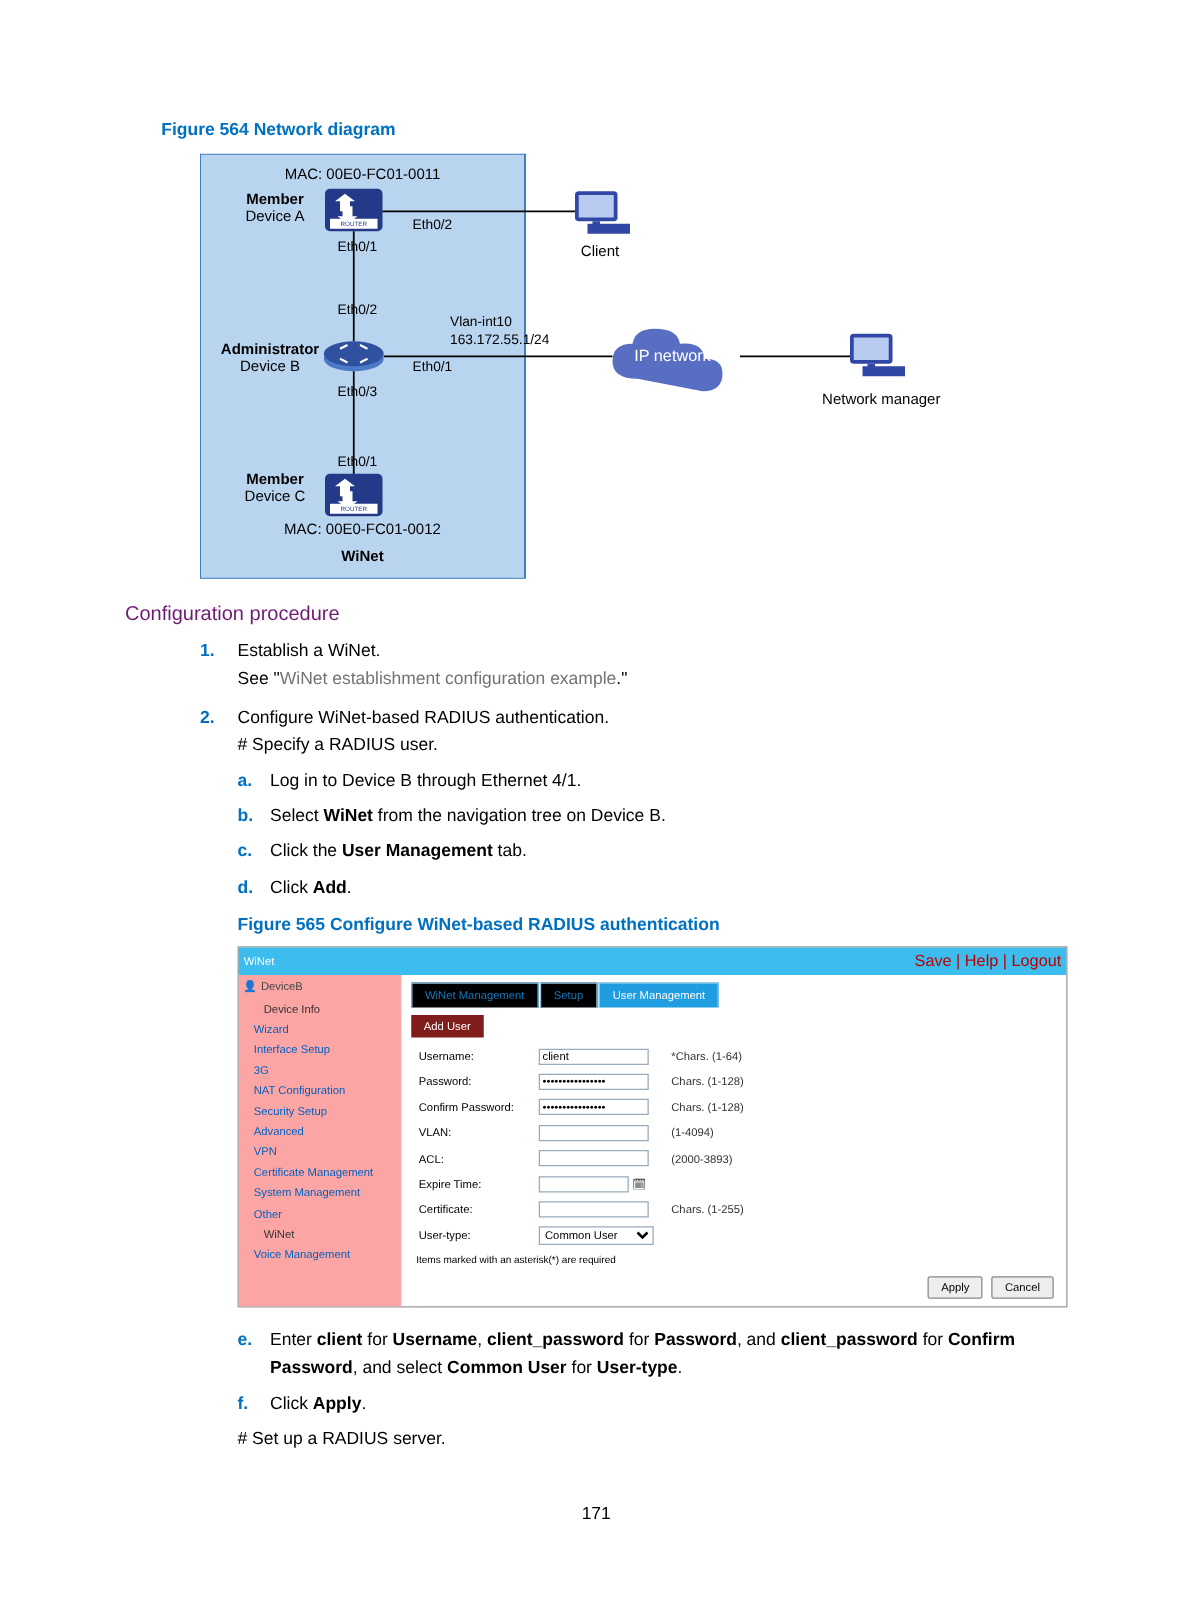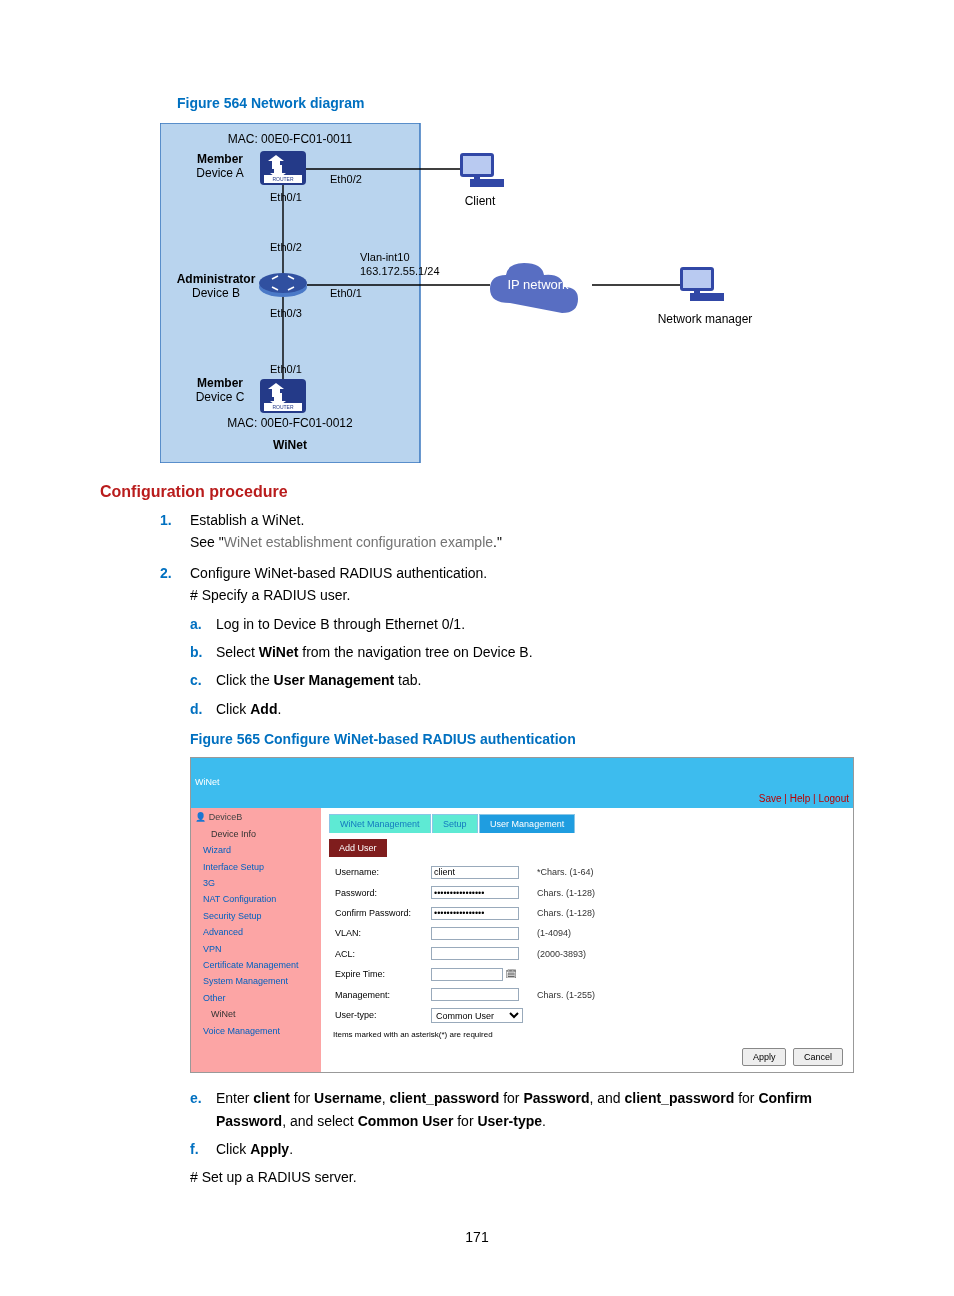--- a/index.html
+++ b/index.html
@@ -12,29 +12,29 @@
   }
   .page {
     padding: 95px 100px 40px 100px;
     box-sizing: border-box;
     position: relative;
   }
   .fig-title {
     color: #0070c0;
     font-weight: bold;
     font-size: 14px;
-    margin-left: 77px;
+    margin-left: 29px;
   }
   .diagram-wrap {
     margin: 12px 0 20px 60px;
   }
   .net-diagram svg { display:block; }
   .proc-title {
-    color: #b91c1c;
-    font-weight: bold;
+    color: #701a75;
+    font-weight: normal;
     font-size: 16px;
     margin: 18px 0 8px 0;
   }
   ol.num-list {
     list-style: none;
     padding: 0;
     margin: 0;
   }
   ol.num-list > li {
     margin: 8px 0 0 60px;
@@ -78,21 +78,21 @@
     border: 1px solid #999;
   }
   .sc-top {
     background: #3dbcee;
     color: #fff;
     padding: 1px 4px;
     display: flex;
     justify-content: space-between;
     align-items: center;
   }
-  .sc-links { color: #b00; font-size: 10px; margin-top: 32px; }
+  .sc-links { color: #b00; font-size: 13px; }
   .sc-body {
     display: flex;
     align-items: stretch;
   }
   .sc-nav {
     width: 130px;
     background: #fca5a5;
     color: #0060c0;
   }
   .sc-devhdr {
@@ -107,21 +107,21 @@
   }
   .nav-item.plain { color: #333; padding-left: 20px; }
   .sc-main {
     flex: 1;
     padding: 6px 8px;
   }
   .tabs { margin-bottom: 6px; }
   .tab {
     display: inline-block;
     border: 1px solid #8ac6e6;
-    background: #5eead4;
+    background: #000000;
     color: #137abf;
     padding: 2px 10px;
     font-size: 9px;
     border-bottom: none;
     margin-right: -1px;
   }
   .tab.active {
     background: #1f9de0;
     color: #fff;
   }
@@ -261,21 +261,21 @@
       <span>Establish a WiNet.</span><br>
       <span>See "</span><span class="inline-link">WiNet establishment configuration example</span><span>."</span>
     </li>
     <li>
       <span class="num">2.</span>
       <span>Configure WiNet-based RADIUS authentication.</span><br>
       <span># Specify a RADIUS user.</span>
       <ol class="sub-list">
         <li>
           <span class="lab">a.</span>
-          <span>Log in to Device B through Ethernet 0/1.</span>
+          <span>Log in to Device B through Ethernet 4/1.</span>
         </li>
         <li>
           <span class="lab">b.</span>
           <span>Select </span><span class="b">WiNet</span><span> from the navigation tree on Device B.</span>
         </li>
         <li>
           <span class="lab">c.</span>
           <span>Click the </span><span class="b">User Management</span><span> tab.</span>
         </li>
         <li>
@@ -342,21 +342,21 @@
                     <td class="l">ACL:</td>
                   <td class="f"><input class="fld" style=""></td>
                   <td class="h">(2000-3893)</td>
                   </tr>
               <tr>
                     <td class="l">Expire Time:</td>
                   <td class="f"><input class="fld" style="width: 72px;"> <span>🗓</span></td>
                   <td class="h"></td>
                   </tr>
               <tr>
-                    <td class="l">Management:</td>
+                    <td class="l">Certificate:</td>
                   <td class="f"><input class="fld" style=""></td>
                   <td class="h">Chars. (1-255)</td>
                   </tr>
               <tr>
                     <td class="l">User-type:</td>
                   <td class="f"><select class="sel"><option>Common User</option></select></td>
                   <td class="h"></td>
                   </tr>
             </tbody>
               </table>

